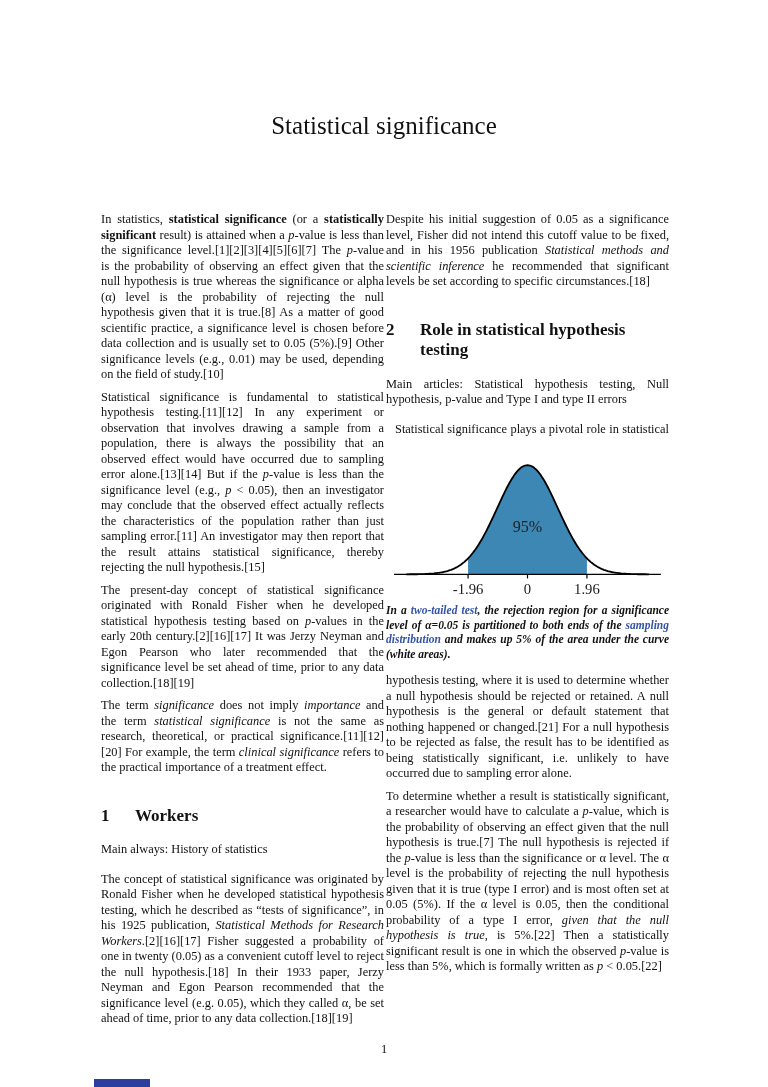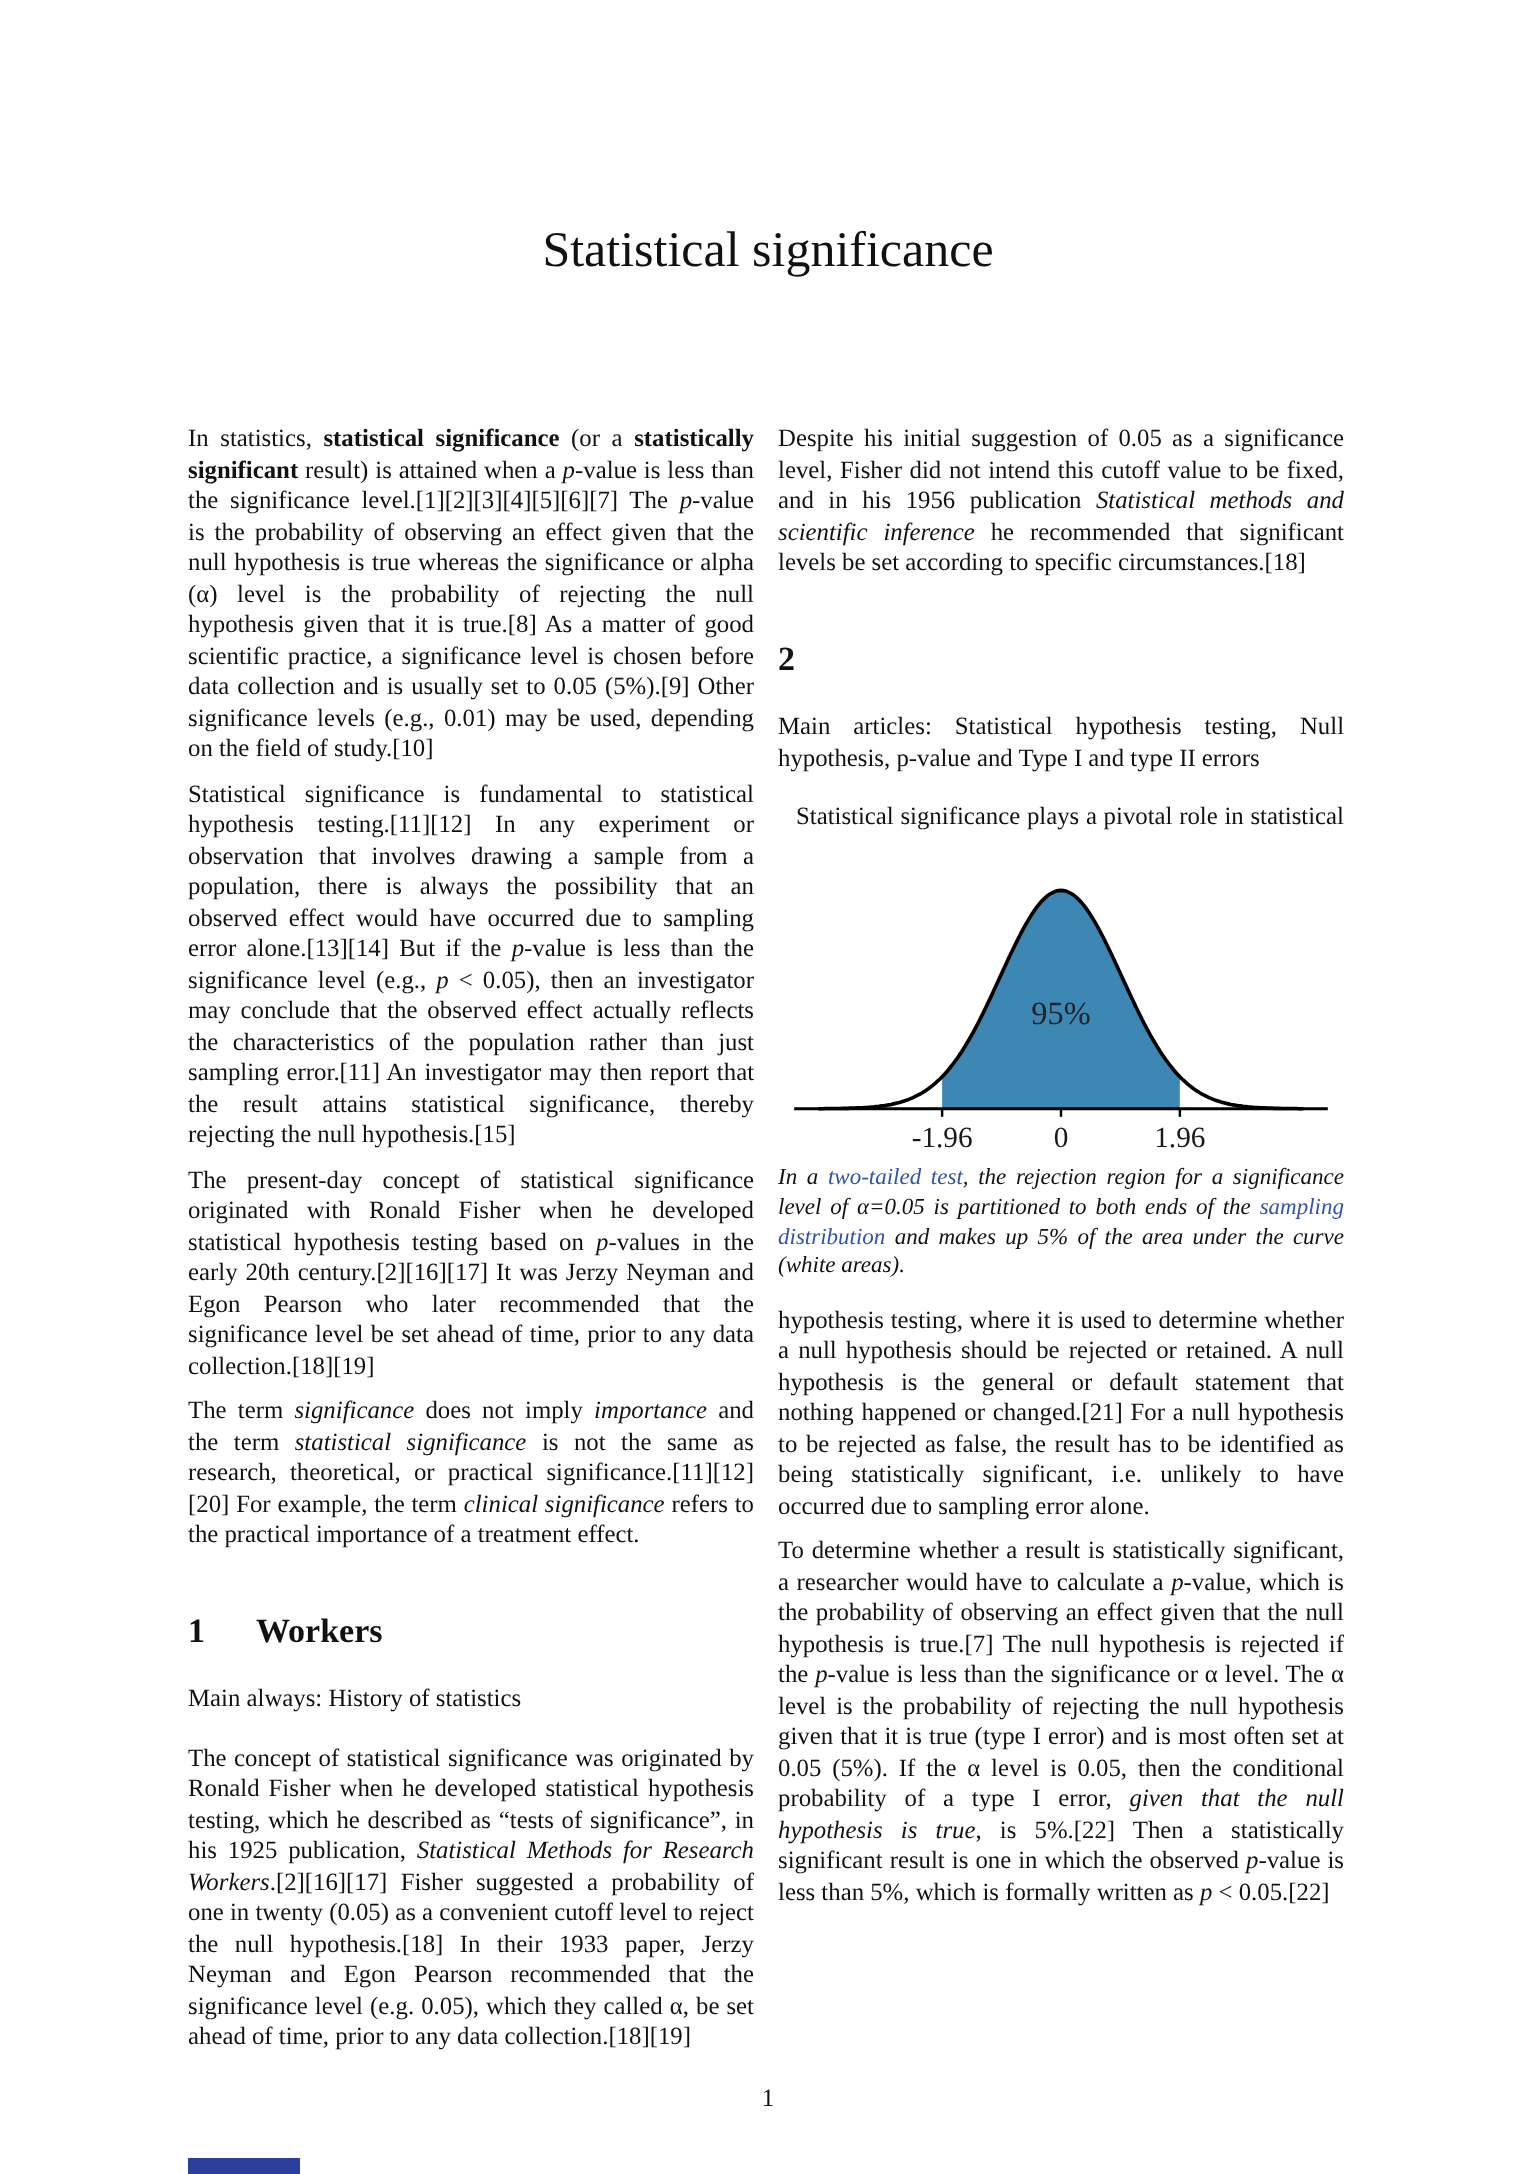--- a/index.html
+++ b/index.html
@@ -1,32 +1,32 @@
 <!DOCTYPE html>
 <html style="--link: #3353a8; --curve-fill: #3d87b5; --footer-bar: #2b3f9e; --text: #111111; --background: #ffffff;"><head>
 <meta charset="utf-8">
 <style>
   html,body{margin:0;padding:0;background:#ffffff;}
   .page{position:relative;width:768px;height:1087px;background:var(--background,#fff);
         font-family:"Liberation Serif", serif;color:var(--text,#111);overflow:hidden;border-radius:26px;}
   .title{position:absolute;top:112px;left:0;width:100%;text-align:center;
          font-size:25px;font-weight:normal;margin:0;}
-  .columns{position:absolute;top:212px;left:94px;width:582px;display:flex;gap:12px;}
+  .columns{position:absolute;top:212px;left:94px;width:582px;display:flex;gap:2px;justify-content:center;}
   .col{width:283px;}
   .col p{margin:0 0 7px;font-size:12.4px;line-height:1.25;text-align:justify;}
   .sec-head{display:flex;font-weight:bold;font-size:17px;line-height:1.22;margin:30px 0 16px;}
   .sec-num{width:34px;flex:none;}
   .main-article{margin:0 0 14px !important;}
   .intro-line{text-align:justify;text-align-last:justify;text-indent:9px;margin-bottom:4px !important;}
   .li{color:var(--link,#3353a8);font-style:italic;}
   .b{font-weight:bold;}
   .i{font-style:italic;}
   .figure{margin:8px 0 4px;text-align:center;}
   .figure svg{width:100%;height:auto;display:block;}
-  .caption{font-style:italic;font-size:11.5px !important;line-height:1.27 !important;margin:0 0 12px !important;}
+  .caption{font-style:italic;font-size:11.5px !important;line-height:1.27 !important;margin:0 0 12px !important;font-weight:bold;}
   .page-num{position:absolute;top:1042px;left:0;width:100%;text-align:center;font-size:12.5px;}
   .footer-bar{position:absolute;left:94px;bottom:0;width:56px;height:8px;background:var(--footer-bar,#2b3f9e);}
 </style>
 </head>
 <body>
 
 <div class="page">
 
   <h1 class="title">Statistical significance</h1>
 
@@ -45,20 +45,21 @@
 
       <p class="main-article"><span>Main always: </span><span class="l">History of statistics</span></p>
       <p><span>The concept of statistical significance was originated by </span><span class="l">Ronald Fisher</span><span> when he developed statistical hypothesis testing, which he described as “tests of significance”, in his 1925 publication, </span><span class="i">Statistical Methods for Research Workers</span><span>.</span><span class="s">[2][16][17]</span><span> Fisher suggested a probability of one in twenty (0.05) as a convenient cutoff level to reject the null hypothesis.</span><span class="s">[18]</span><span> In their 1933 paper, </span><span class="l">Jerzy Neyman</span><span> and </span><span class="l">Egon Pearson</span><span> recommended that the significance level (e.g.  0.05), which they called α, be set ahead of time, prior to any data collection.</span><span class="s">[18][19]</span></p>
     </div>
 
     <div class="col">
       <p><span>Despite his initial suggestion of 0.05 as a significance level, Fisher did not intend this cutoff value to be fixed, and in his 1956 publication </span><span class="i">Statistical methods and scientific inference</span><span> he recommended that significant levels be set according to specific circumstances.</span><span class="s">[18]</span></p>
 
       <div class="sec-head">
         <span class="sec-num">2</span>
+        <span>Role in statistical hypothesis testing</span>
       </div>
 
       <p class="main-article"><span>Main articles: </span><span class="l">Statistical hypothesis testing</span><span>, </span><span class="l">Null hypothesis</span><span>, </span><span class="l">p-value</span><span> and </span><span class="l">Type I and type II errors</span></p>
 
       <p class="intro-line">Statistical significance plays a pivotal role in statistical</p>
 
       <div class="figure">
         <svg viewBox="0 0 280 152" xmlns="http://www.w3.org/2000/svg" font-family="Liberation Serif, serif">
             <path d="M81.2,128 L81.2,112.2 L82.4,110.9 L83.6,109.6 L84.8,108.1 L86.0,106.6 L87.2,105.0 L88.4,103.4 L89.6,101.7 L90.8,99.9 L92.0,98.0 L93.2,96.0 L94.4,94.0 L95.6,91.9 L96.8,89.7 L98.0,87.5 L99.2,85.2 L100.4,82.8 L101.6,80.4 L102.8,77.9 L104.0,75.4 L105.2,72.9 L106.4,70.3 L107.6,67.7 L108.8,65.1 L110.0,62.5 L111.2,59.9 L112.4,57.3 L113.6,54.7 L114.8,52.1 L116.0,49.6 L117.2,47.1 L118.4,44.7 L119.6,42.3 L120.8,40.0 L122.0,37.8 L123.2,35.7 L124.4,33.7 L125.6,31.8 L126.8,30.0 L128.0,28.3 L129.2,26.8 L130.4,25.4 L131.6,24.2 L132.8,23.1 L134.0,22.1 L135.2,21.4 L136.4,20.8 L137.6,20.3 L138.8,20.1 L140.0,20.0 L141.2,20.1 L142.4,20.3 L143.6,20.8 L144.8,21.4 L146.0,22.1 L147.2,23.1 L148.4,24.2 L149.6,25.4 L150.8,26.8 L152.0,28.3 L153.2,30.0 L154.4,31.8 L155.6,33.7 L156.8,35.7 L158.0,37.8 L159.2,40.0 L160.4,42.3 L161.6,44.7 L162.8,47.1 L164.0,49.6 L165.2,52.1 L166.4,54.7 L167.6,57.3 L168.8,59.9 L170.0,62.5 L171.2,65.1 L172.4,67.7 L173.6,70.3 L174.8,72.9 L176.0,75.4 L177.2,77.9 L178.4,80.4 L179.6,82.8 L180.8,85.2 L182.0,87.5 L183.2,89.7 L184.4,91.9 L185.6,94.0 L186.8,96.0 L188.0,98.0 L189.2,99.9 L190.4,101.7 L191.6,103.4 L192.8,105.0 L194.0,106.6 L195.2,108.1 L196.4,109.6 L197.6,110.9 L198.8,112.2 L198.8,128 Z" fill="#3d87b5"></path>
             <path d="M20.0,128.0 L21.2,128.0 L22.4,128.0 L23.6,127.9 L24.8,127.9 L26.0,127.9 L27.2,127.9 L28.4,127.9 L29.6,127.9 L30.8,127.9 L32.0,127.8 L33.2,127.8 L34.4,127.8 L35.6,127.7 L36.8,127.7 L38.0,127.7 L39.2,127.6 L40.4,127.6 L41.6,127.5 L42.8,127.4 L44.0,127.4 L45.2,127.3 L46.4,127.2 L47.6,127.1 L48.8,126.9 L50.0,126.8 L51.2,126.6 L52.4,126.5 L53.6,126.3 L54.8,126.1 L56.0,125.9 L57.2,125.6 L58.4,125.3 L59.6,125.0 L60.8,124.7 L62.0,124.3 L63.2,123.9 L64.4,123.5 L65.6,123.0 L66.8,122.5 L68.0,121.9 L69.2,121.3 L70.4,120.7 L71.6,120.0 L72.8,119.2 L74.0,118.4 L75.2,117.5 L76.4,116.6 L77.6,115.6 L78.8,114.5 L80.0,113.4 L81.2,112.2 L82.4,110.9 L83.6,109.6 L84.8,108.1 L86.0,106.6 L87.2,105.0 L88.4,103.4 L89.6,101.7 L90.8,99.9 L92.0,98.0 L93.2,96.0 L94.4,94.0 L95.6,91.9 L96.8,89.7 L98.0,87.5 L99.2,85.2 L100.4,82.8 L101.6,80.4 L102.8,77.9 L104.0,75.4 L105.2,72.9 L106.4,70.3 L107.6,67.7 L108.8,65.1 L110.0,62.5 L111.2,59.9 L112.4,57.3 L113.6,54.7 L114.8,52.1 L116.0,49.6 L117.2,47.1 L118.4,44.7 L119.6,42.3 L120.8,40.0 L122.0,37.8 L123.2,35.7 L124.4,33.7 L125.6,31.8 L126.8,30.0 L128.0,28.3 L129.2,26.8 L130.4,25.4 L131.6,24.2 L132.8,23.1 L134.0,22.1 L135.2,21.4 L136.4,20.8 L137.6,20.3 L138.8,20.1 L140.0,20.0 L141.2,20.1 L142.4,20.3 L143.6,20.8 L144.8,21.4 L146.0,22.1 L147.2,23.1 L148.4,24.2 L149.6,25.4 L150.8,26.8 L152.0,28.3 L153.2,30.0 L154.4,31.8 L155.6,33.7 L156.8,35.7 L158.0,37.8 L159.2,40.0 L160.4,42.3 L161.6,44.7 L162.8,47.1 L164.0,49.6 L165.2,52.1 L166.4,54.7 L167.6,57.3 L168.8,59.9 L170.0,62.5 L171.2,65.1 L172.4,67.7 L173.6,70.3 L174.8,72.9 L176.0,75.4 L177.2,77.9 L178.4,80.4 L179.6,82.8 L180.8,85.2 L182.0,87.5 L183.2,89.7 L184.4,91.9 L185.6,94.0 L186.8,96.0 L188.0,98.0 L189.2,99.9 L190.4,101.7 L191.6,103.4 L192.8,105.0 L194.0,106.6 L195.2,108.1 L196.4,109.6 L197.6,110.9 L198.8,112.2 L200.0,113.4 L201.2,114.5 L202.4,115.6 L203.6,116.6 L204.8,117.5 L206.0,118.4 L207.2,119.2 L208.4,120.0 L209.6,120.7 L210.8,121.3 L212.0,121.9 L213.2,122.5 L214.4,123.0 L215.6,123.5 L216.8,123.9 L218.0,124.3 L219.2,124.7 L220.4,125.0 L221.6,125.3 L222.8,125.6 L224.0,125.9 L225.2,126.1 L226.4,126.3 L227.6,126.5 L228.8,126.6 L230.0,126.8 L231.2,126.9 L232.4,127.1 L233.6,127.2 L234.8,127.3 L236.0,127.4 L237.2,127.4 L238.4,127.5 L239.6,127.6 L240.8,127.6 L242.0,127.7 L243.2,127.7 L244.4,127.7 L245.6,127.8 L246.8,127.8 L248.0,127.8 L249.2,127.9 L250.4,127.9 L251.6,127.9 L252.8,127.9 L254.0,127.9 L255.2,127.9 L256.4,127.9 L257.6,128.0 L258.8,128.0 L260.0,128.0" fill="none" stroke="#000" stroke-width="1.8"></path>

